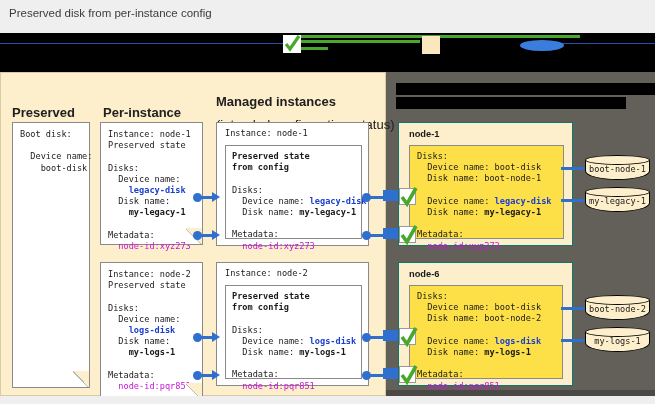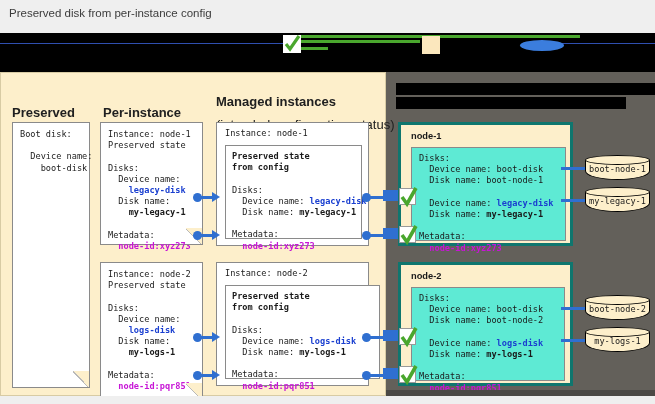--- a/index.html
+++ b/index.html
@@ -79,27 +79,27 @@
     font-size:8.6px;line-height:11.2px;color:#1a1a1a;white-space:pre;
   }
 
   
   .mi-outer{position:absolute;background:#fff;border:1px solid #8a8a8a;box-sizing:border-box;}
   .mi-title{position:absolute;left:8px;top:5px;font-size:8.6px;color:#1a1a1a;white-space:pre;}
   .mi-inner{position:absolute;background:#fff;border:1px solid #8a8a8a;box-sizing:border-box;}
   .mi-inner-body{position:absolute;left:6px;top:5px;font-size:8.6px;line-height:11.2px;color:#1a1a1a;white-space:pre;}
 
   
-  .node-box{position:absolute;background:#fdefcb;border:3px solid #0f766e;box-sizing:border-box;}
+  .node-box{position:absolute;background:#fdefcb;border:1px solid #0f766e;box-sizing:border-box;}
   .node-title{position:absolute;left:10px;top:6px;font-size:9.3px;font-weight:bold;color:#1a1a1a;}
-  .node-inner{position:absolute;background:#5eead4;border:1px solid #8a8a8a;box-sizing:border-box;}
+  .node-inner{position:absolute;background:#fde047;border:1px solid #8a8a8a;box-sizing:border-box;}
   .node-body{position:absolute;left:7px;top:5px;font-size:8.6px;line-height:11.2px;color:#1a1a1a;white-space:pre;}
 
   .blue{color:#1a3fd0;font-weight:bold;}
-  .magenta{color:#c715d6;font-weight:bold;}
+  .magenta{color:#c715d6;font-weight:normal;}
   .bold{font-weight:bold;}
 
   
   .dot{position:absolute;width:9px;height:9px;border-radius:50%;background:#2f6fd0;}
   .conn-line{position:absolute;height:3px;background:#2f6fd0;}
   .conn-rect{position:absolute;background:#2f6fd0;}
   .arrow-r{
     position:absolute;width:0;height:0;
     border-top:5px solid transparent;border-bottom:5px solid transparent;
     border-left:8px solid #2f6fd0;
@@ -219,21 +219,21 @@
 <span><span>  Device name: </span><span class="blue">legacy-disk</span></span>
 <span><span>  Disk name: </span><span class="bold">my-legacy-1</span></span>
 <span> </span>
 <span>Metadata:</span>
 <span class="magenta">  node-id:xyz273</span></div>
   </div>
 </div>
 
 <div class="mi-outer" style="left:216px;top:262px;width:153px;height:124px;">
   <div class="mi-title mono">Instance: node-2</div>
-  <div class="mi-inner" style="left:8px;top:22px;width:155px;height:94px;padding-left:48px;">
+  <div class="mi-inner" style="left:8px;top:22px;width:137px;height:94px;padding-left:48px;">
     <div class="mi-inner-body mono"><span class="bold">Preserved state</span>
 <span class="bold">from config</span>
 <span> </span>
 <span>Disks:</span>
 <span><span>  Device name: </span><span class="blue">logs-disk</span></span>
 <span><span>  Disk name: </span><span class="bold">my-logs-1</span></span>
 <span> </span>
 <span>Metadata:</span>
 <span class="magenta">  node-id:pqr851</span></div>
   </div>
@@ -248,21 +248,21 @@
 <span> </span>
 <span><span>  Device name: </span><span class="blue">legacy-disk</span></span>
 <span><span>  Disk name: </span><span class="bold">my-legacy-1</span></span>
 <span> </span>
 <span>Metadata:</span>
 <span class="magenta">  node-id:xyz273</span></div>
   </div>
 </div>
 
 <div class="node-box" style="left:398px;top:262px;width:175px;height:124px;">
-  <div class="node-title">node-2</div>
+  <div class="node-title">node-6</div>
   <div class="node-inner" style="left:10px;top:22px;width:154px;height:94px;">
     <div class="node-body mono"><span>Disks:</span>
 <span>  Device name: boot-disk</span>
 <span>  Disk name: boot-node-2</span>
 <span> </span>
 <span><span>  Device name: </span><span class="blue">logs-disk</span></span>
 <span><span>  Disk name: </span><span class="bold">my-logs-1</span></span>
 <span> </span>
 <span>Metadata:</span>
 <span class="magenta">  node-id:pqr851</span></div>

